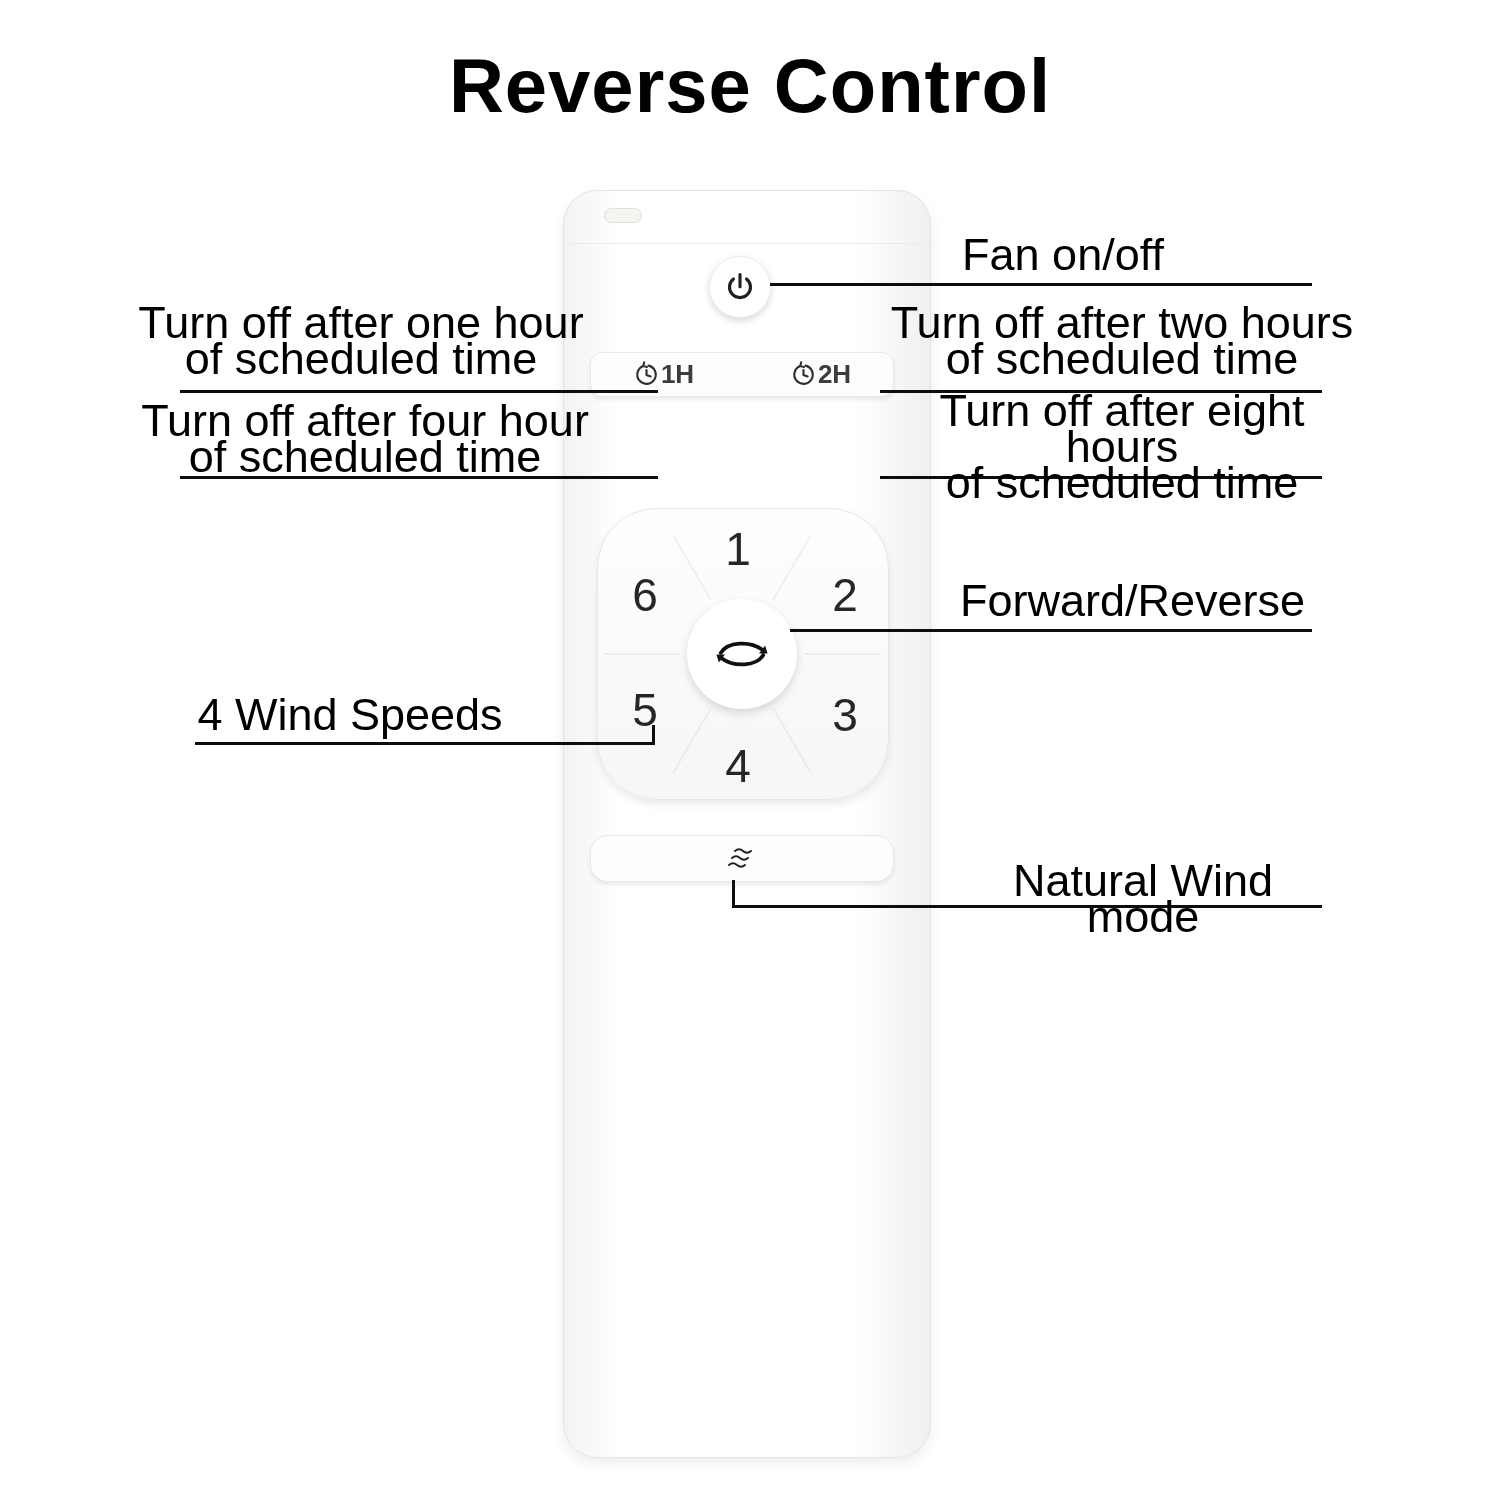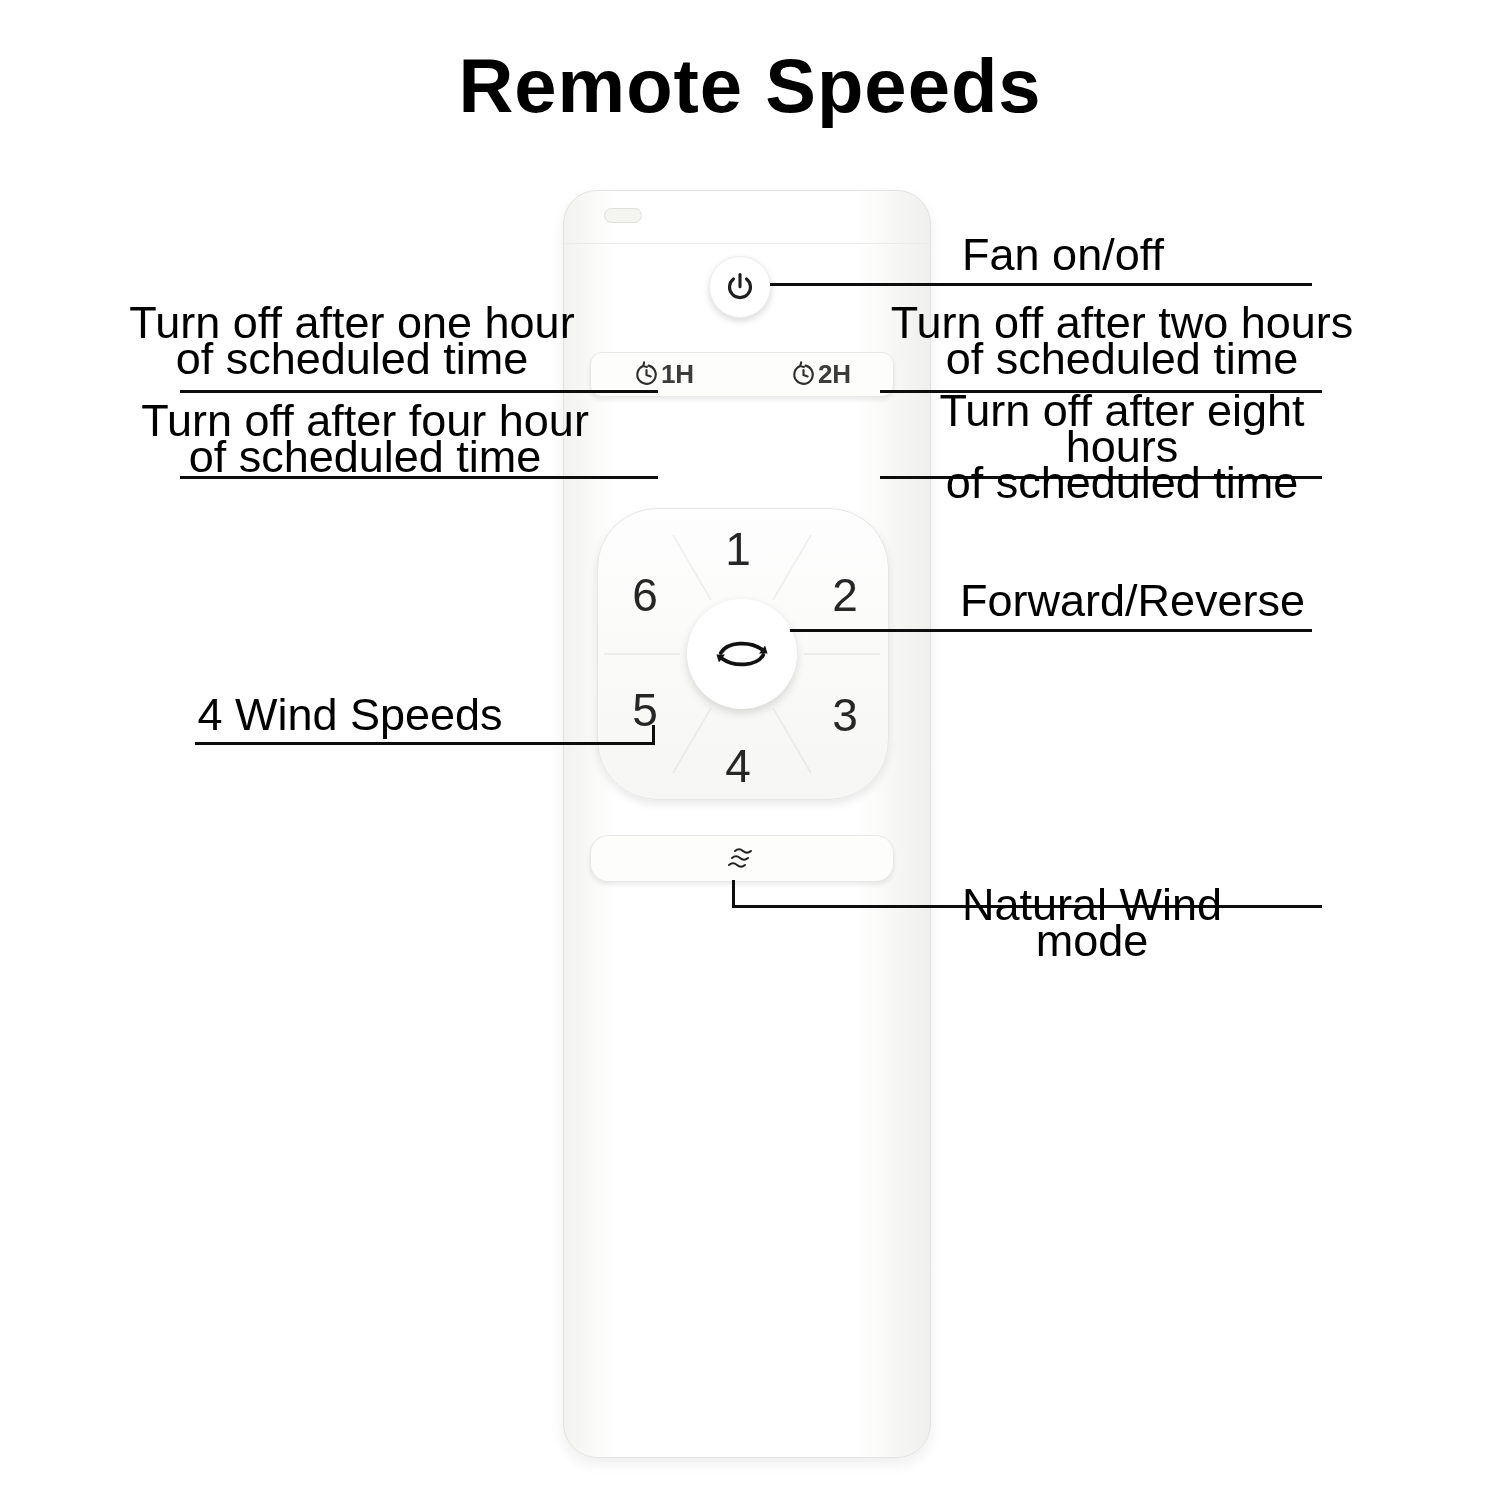--- a/index.html
+++ b/index.html
@@ -56,34 +56,34 @@
   .ln-2h  { left:880px; top:390px; width:442px; }
   .ln-4h  { left:180px; top:476px; width:478px; }
   .ln-8h  { left:880px; top:476px; width:442px; }
   .ln-fr  { left:790px; top:629px; width:522px; }
   .ln-ws  { left:195px; top:742px; width:460px; }
   .tk-ws  { left:652px; top:725px; height:20px; }
   .tk-nw  { left:732px; top:880px; height:28px; }
   .ln-nw  { left:732px; top:905px; width:590px; }
 
   .an-fan { left:898px; top:237px; width:330px; }
-  .an-1h  { left:117px; top:305px; width:470px; }
+  .an-1h  { left:126px; top:305px; width:470px; }
   .an-2h  { left:887px; top:305px; width:470px; }
   .an-4h  { left:130px; top:403px; width:470px; }
   .an-8h  { left:887px; top:393px; width:470px; }
   .an-fr  { left:960px; top:583px; width:340px; }
   .an-ws  { left:185px; top:697px; width:330px; }
-  .an-nw  { left:922px; top:863px; width:340px;margin-top:24px; }
+  .an-nw  { left:973px; top:863px; width:340px; }
 </style>
 </head>
 <body>
 
 <div class="canvas">
 
-  <h1 class="title">Remote Speeds</h1>
+  <h1 class="title">Reverse Control</h1>
 
   <div class="remote">
     <div class="remote-ridge"></div>
     <div class="led"></div>
   </div>
 
   <div class="power-btn">
     <svg viewBox="0 0 24 24" width="34" height="34">
       <g fill="none" stroke="#1f1f1f" stroke-width="2.2" stroke-linecap="round">
         <path d="M12 3.2 L12 11.8"></path>

